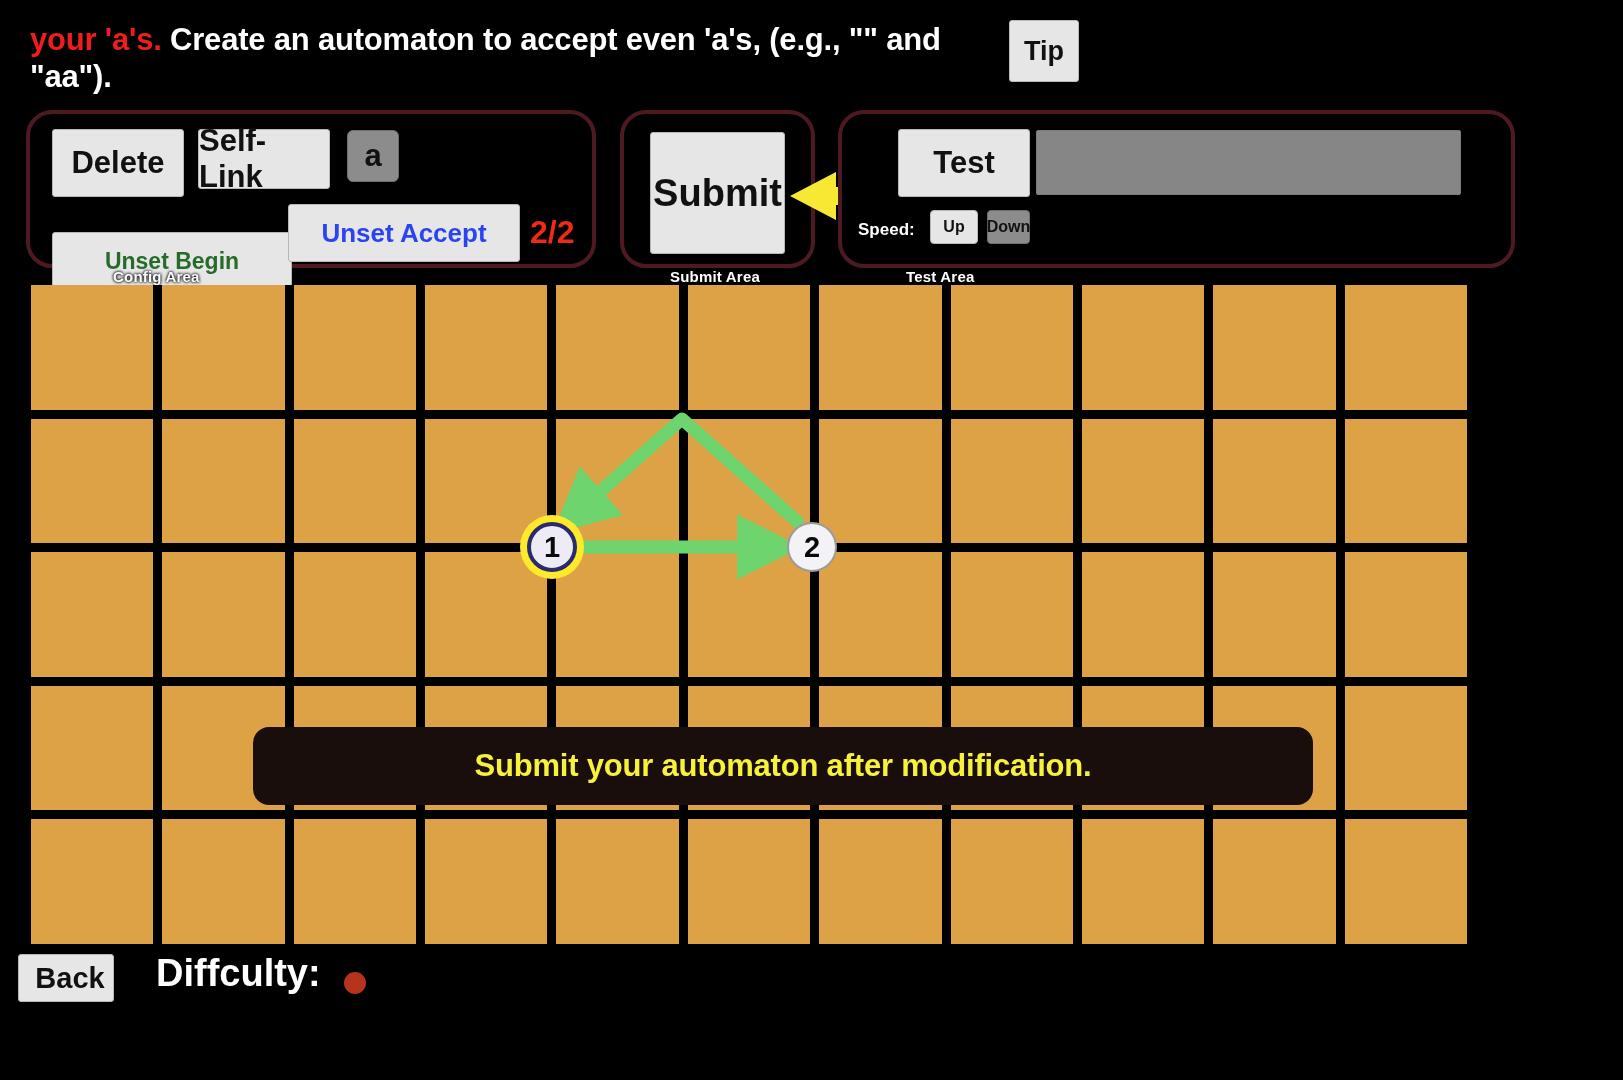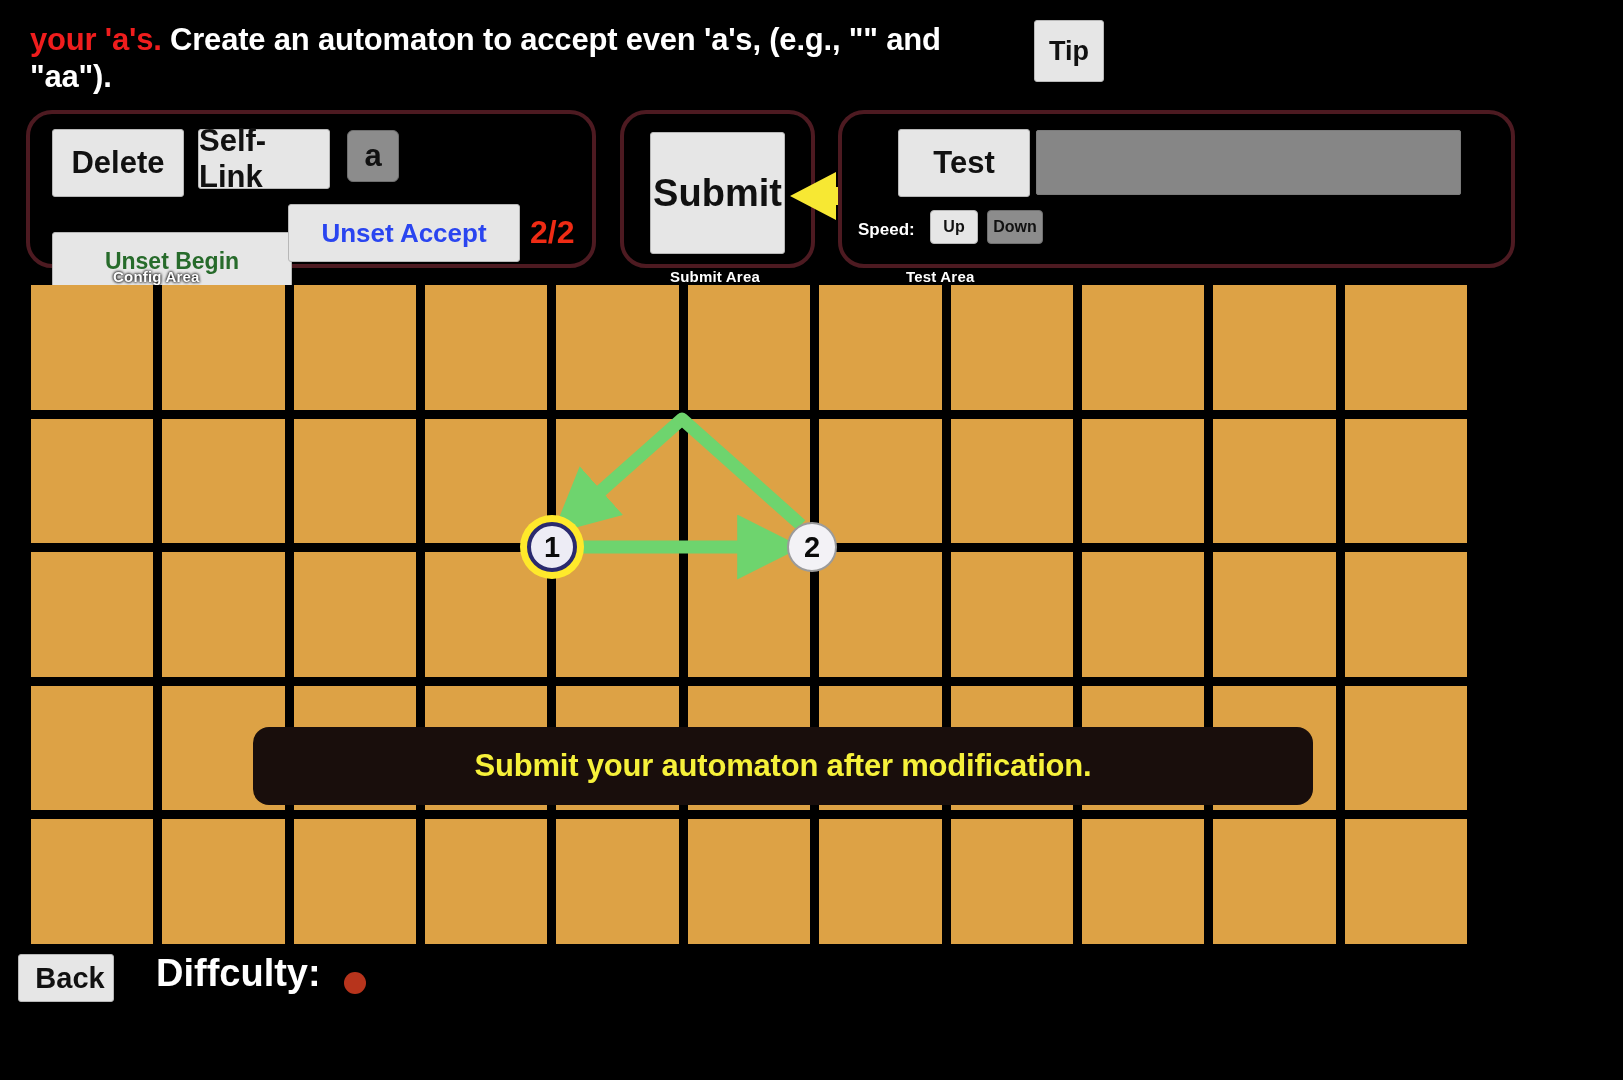--- a/index.html
+++ b/index.html
@@ -17,21 +17,21 @@
   #prompt-text{
     position:absolute;left:30px;top:22px;width:960px;
     font-size:31px;font-weight:bold;color:#ffffff;line-height:1.18;
     letter-spacing:-0.2px;
   }
   #prompt-title{color:#ef1d1d;}
   #tip-button{
     position:absolute;left:1009px;top:20px;width:68px;height:60px;
     background:#e6e6e6;border:1px solid #b9b9b9;border-radius:3px;
     color:#111;font-size:27px;font-weight:bold;
-    display:flex;align-items:center;justify-content:center;cursor:pointer;margin-left:25px;
+    display:flex;align-items:center;justify-content:center;cursor:pointer;
   }
 
   
   .panel{
     position:absolute;border:4px solid #4d1a21;border-radius:26px;
     background:#000;box-sizing:border-box;
   }
   #config-panel{left:26px;top:110px;width:570px;height:158px;}
   #submit-panel{left:620px;top:110px;width:195px;height:158px;}
   #test-panel{left:838px;top:110px;width:677px;height:158px;}
@@ -71,21 +71,21 @@
   #test-input{
     position:absolute;left:194px;top:16px;width:425px;height:65px;
     background:#868686;border:1px solid #7b7b7b;border-radius:2px;
     box-sizing:border-box;color:#fff;font-size:22px;padding:0 8px;
     outline:none;
   }
   #speed-label{
     position:absolute;left:16px;top:106px;color:#fff;font-size:17px;font-weight:bold;
   }
   #speed-up-button{left:88px;top:96px;width:48px;height:34px;font-size:16px;border-radius:4px;}
-  #speed-down-button{left:145px;top:96px;width:56px;height:34px;font-size:16px;border-radius:4px;}
+  #speed-down-button{left:145px;top:96px;width:43px;height:34px;font-size:16px;border-radius:4px;}
 
   
   #submit-pointer-arrow{
     position:absolute;left:790px;top:170px;width:148px;height:52px;
     pointer-events:none;
   }
 
   
   #canvas-grid{
     position:absolute;left:31px;top:285px;width:1436px;height:659px;

